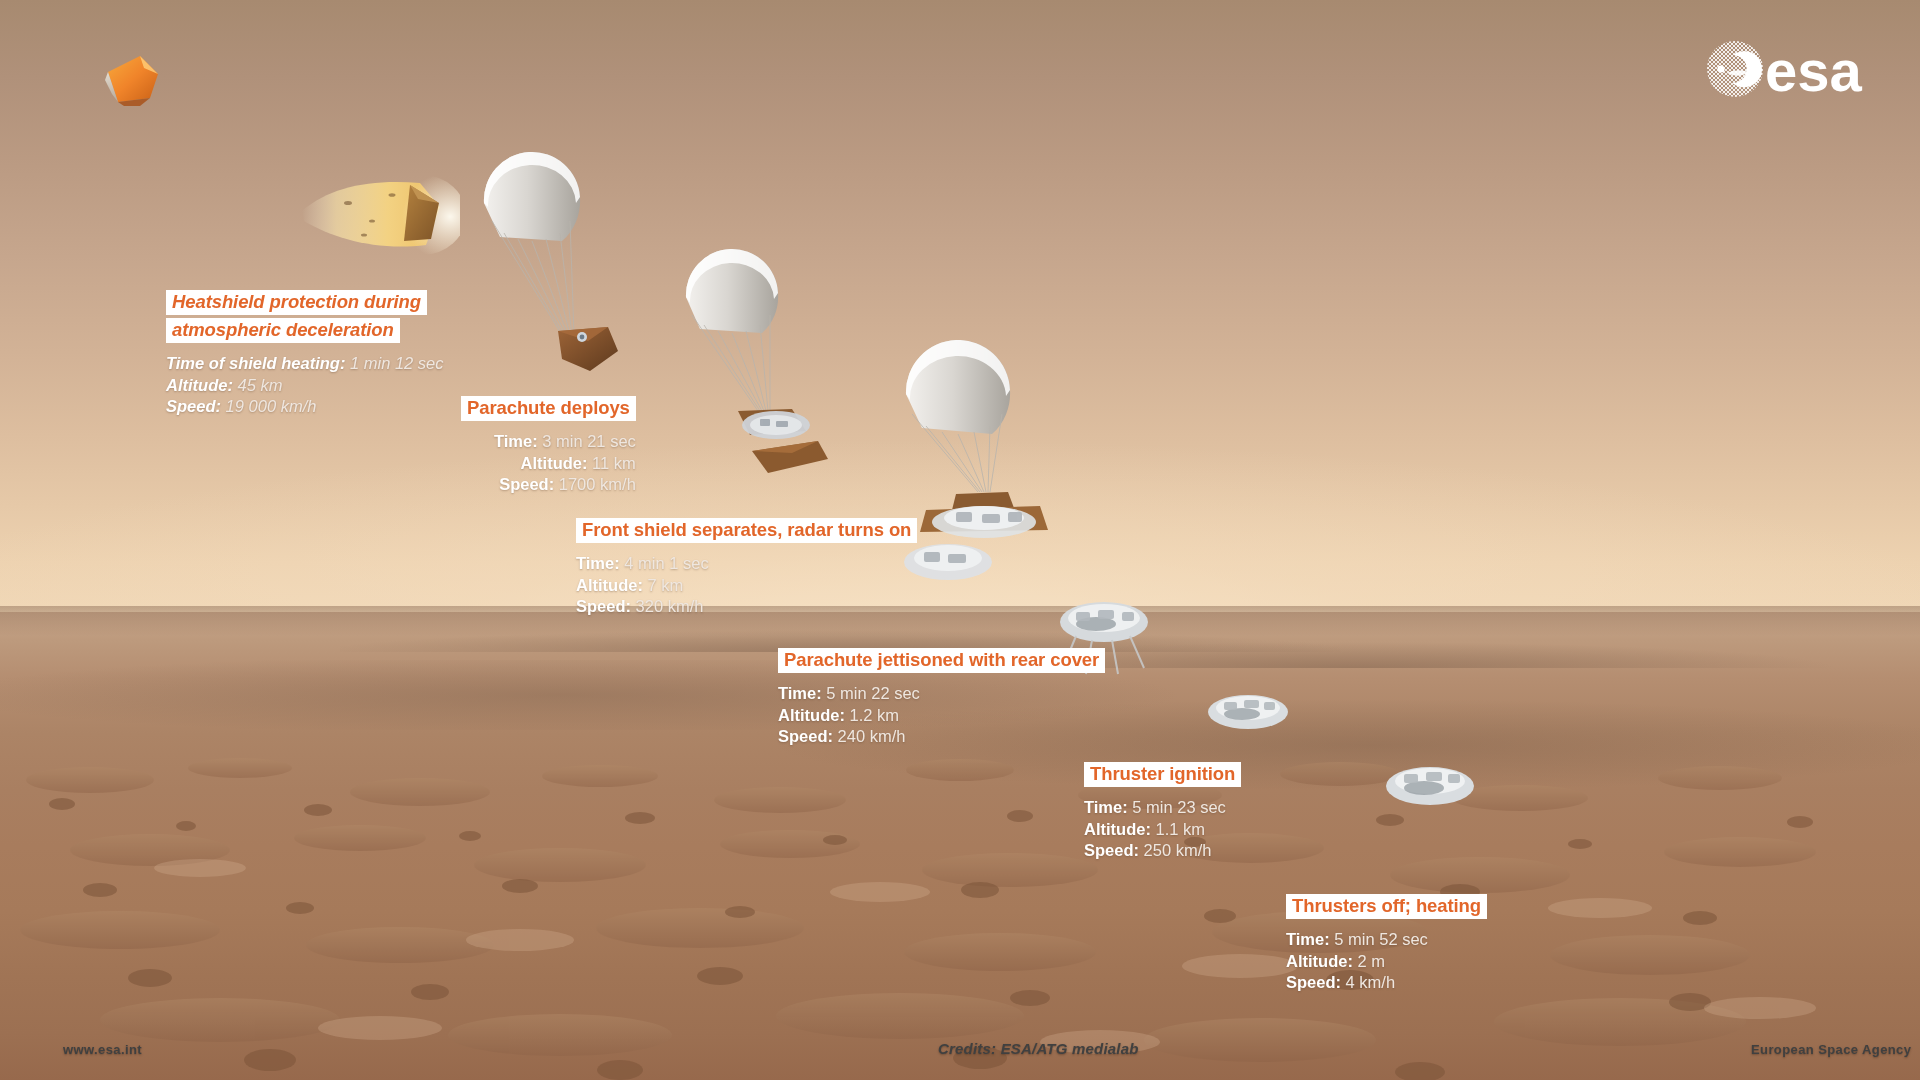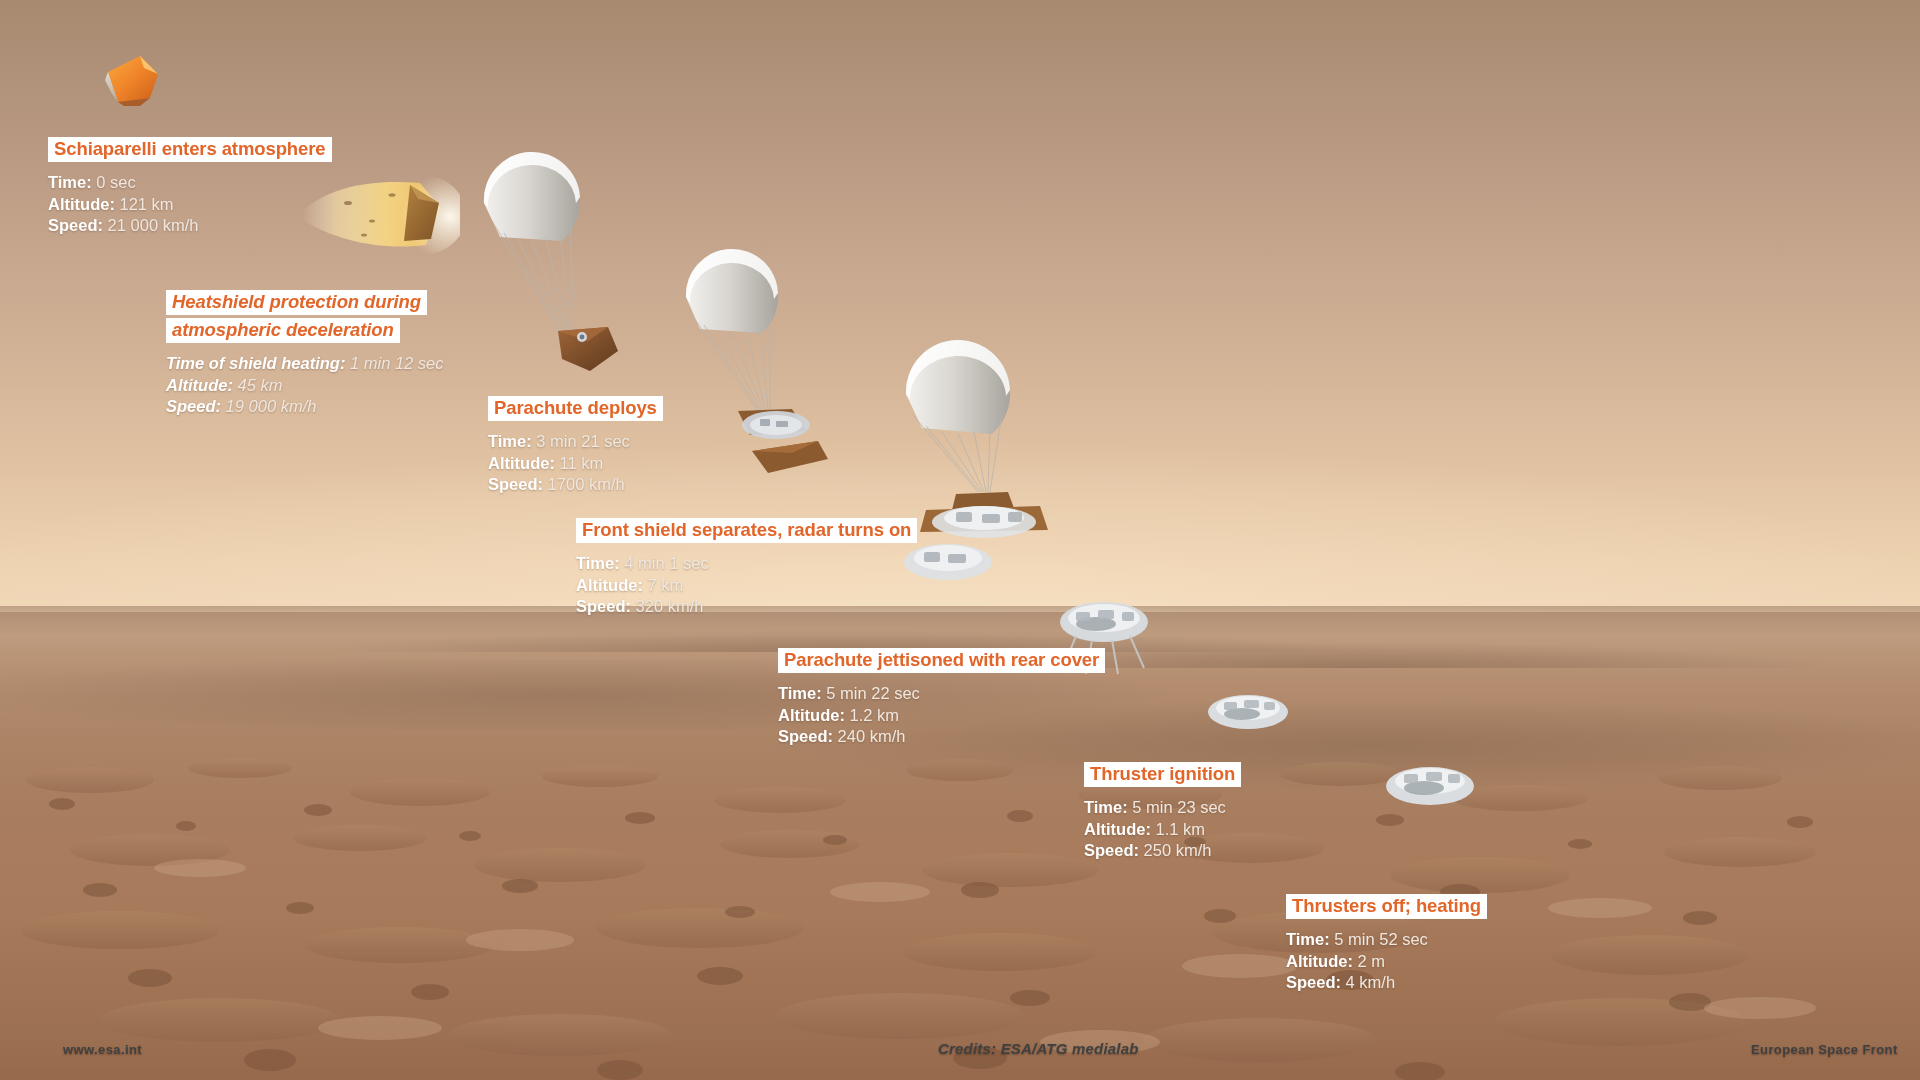--- a/index.html
+++ b/index.html
@@ -228,20 +228,36 @@
         <ellipse cx="880" cy="152" rx="50" ry="10"></ellipse>
           <ellipse cx="1240" cy="226" rx="58" ry="12"></ellipse>
         <ellipse cx="1600" cy="168" rx="52" ry="10"></ellipse>
           <ellipse cx="380" cy="288" rx="62" ry="12"></ellipse>
         <ellipse cx="1100" cy="302" rx="60" ry="12"></ellipse>
           <ellipse cx="1760" cy="268" rx="56" ry="11"></ellipse>
       </g>
     </svg>
   </div>
 
+  <div class="esa-logo">
+    <svg viewBox="0 0 190 68" width="190" height="68">
+      <defs>
+        <pattern id="dots" width="4" height="4" patternUnits="userSpaceOnUse">
+          <rect width="4" height="4" fill="none"></rect>
+          <rect width="2" height="2" fill="#ffffff" opacity="0.85"></rect>
+          <rect x="2" y="2" width="2" height="2" fill="#ffffff" opacity="0.85"></rect>
+        </pattern>
+      </defs>
+      <circle cx="32" cy="34" r="28" fill="url(#dots)"></circle>
+      <circle cx="18" cy="34" r="3.6" fill="#ffffff"></circle>
+      <path d="M30 20 a18 18 0 1 1 -0.6 28 a13 13 0 1 0 0.6 -28 z" fill="#ffffff"></path>
+      <path d="M24 38 q10 -5 22 -1 q-10 7 -22 1 z" fill="#ffffff" opacity="0.9"></path>
+      <text x="62" y="56" font-family="Liberation Sans, sans-serif" font-size="58" font-weight="bold" fill="#ffffff">esa</text>
+    </svg>
+  </div>
 
   <svg class="craft capsule-entry" viewBox="0 0 70 62">
     <defs>
       <linearGradient id="cap1" x1="0" y1="0" x2="1" y2="1">
         <stop offset="0" stop-color="#f7a93c"></stop>
           <stop offset="0.5" stop-color="#f0842a"></stop>
         <stop offset="1" stop-color="#c96117"></stop>
       </linearGradient>
       <linearGradient id="cap1b" x1="0" y1="0" x2="0" y2="1">
         <stop offset="0" stop-color="#e9e4da"></stop>
@@ -396,39 +412,20 @@
     <ellipse cx="50" cy="30" rx="44" ry="19" fill="#d9dde0"></ellipse>
     <ellipse cx="50" cy="25" rx="35" ry="13" fill="#eff1f2"></ellipse>
     <ellipse cx="44" cy="32" rx="20" ry="7" fill="#8f979d" opacity="0.7"></ellipse>
     <g fill="#b4babe" opacity="0.9">
       <rect x="24" y="18" width="14" height="9" rx="2"></rect>
         <rect x="46" y="16" width="16" height="9" rx="2"></rect>
       <rect x="68" y="18" width="12" height="9" rx="2"></rect>
     </g>
   </svg>
 
-  <div class="label-block" style="left:48px; top:137px;">
-    <div class="title-lines">
-      <span class="title-line">Schiaparelli enters atmosphere</span>
-    </div>
-    <div class="stats">
-      <div class="stat-row">
-        <span class="stat-key">Time:</span>
-        <span class="stat-val">0 sec</span>
-      </div>
-      <div class="stat-row">
-        <span class="stat-key">Altitude:</span>
-        <span class="stat-val">121 km</span>
-      </div>
-      <div class="stat-row">
-        <span class="stat-key">Speed:</span>
-        <span class="stat-val">21 000 km/h</span>
-      </div>
-    </div>
-  </div>
 
   <div class="label-block" style="left:166px; top:290px;font-style:italic;">
     <div class="title-lines">
       <span class="title-line">Heatshield protection during</span><br>
       <span class="title-line">atmospheric deceleration</span>
     </div>
     <div class="stats">
       <div class="stat-row">
         <span class="stat-key">Time of shield heating:</span>
         <span class="stat-val">1 min 12 sec</span>
@@ -437,21 +434,21 @@
         <span class="stat-key">Altitude:</span>
         <span class="stat-val">45 km</span>
       </div>
       <div class="stat-row">
         <span class="stat-key">Speed:</span>
         <span class="stat-val">19 000 km/h</span>
       </div>
     </div>
   </div>
 
-  <div class="label-block" style="left:488px; top:396px;">
+  <div class="label-block" style="left:461px; top:396px;text-align:right;">
     <div class="title-lines">
       <span class="title-line">Parachute deploys</span>
     </div>
     <div class="stats">
       <div class="stat-row">
         <span class="stat-key">Time:</span>
         <span class="stat-val">3 min 21 sec</span>
       </div>
       <div class="stat-row">
         <span class="stat-key">Altitude:</span>
@@ -540,15 +537,15 @@
       <div class="stat-row">
         <span class="stat-key">Speed:</span>
         <span class="stat-val">4 km/h</span>
       </div>
     </div>
   </div>
 
 
   <div class="footer-text" style="left:63px; top:1042px;">www.esa.int</div>
   <div class="credits" style="left:938px; top:1040px;">Credits: ESA/ATG medialab</div>
-  <div class="footer-text" style="left:1751px; top:1042px;">European Space Front</div>
+  <div class="footer-text" style="left:1751px; top:1042px;">European Space Agency</div>
 
 </div>
 
 </body></html>

